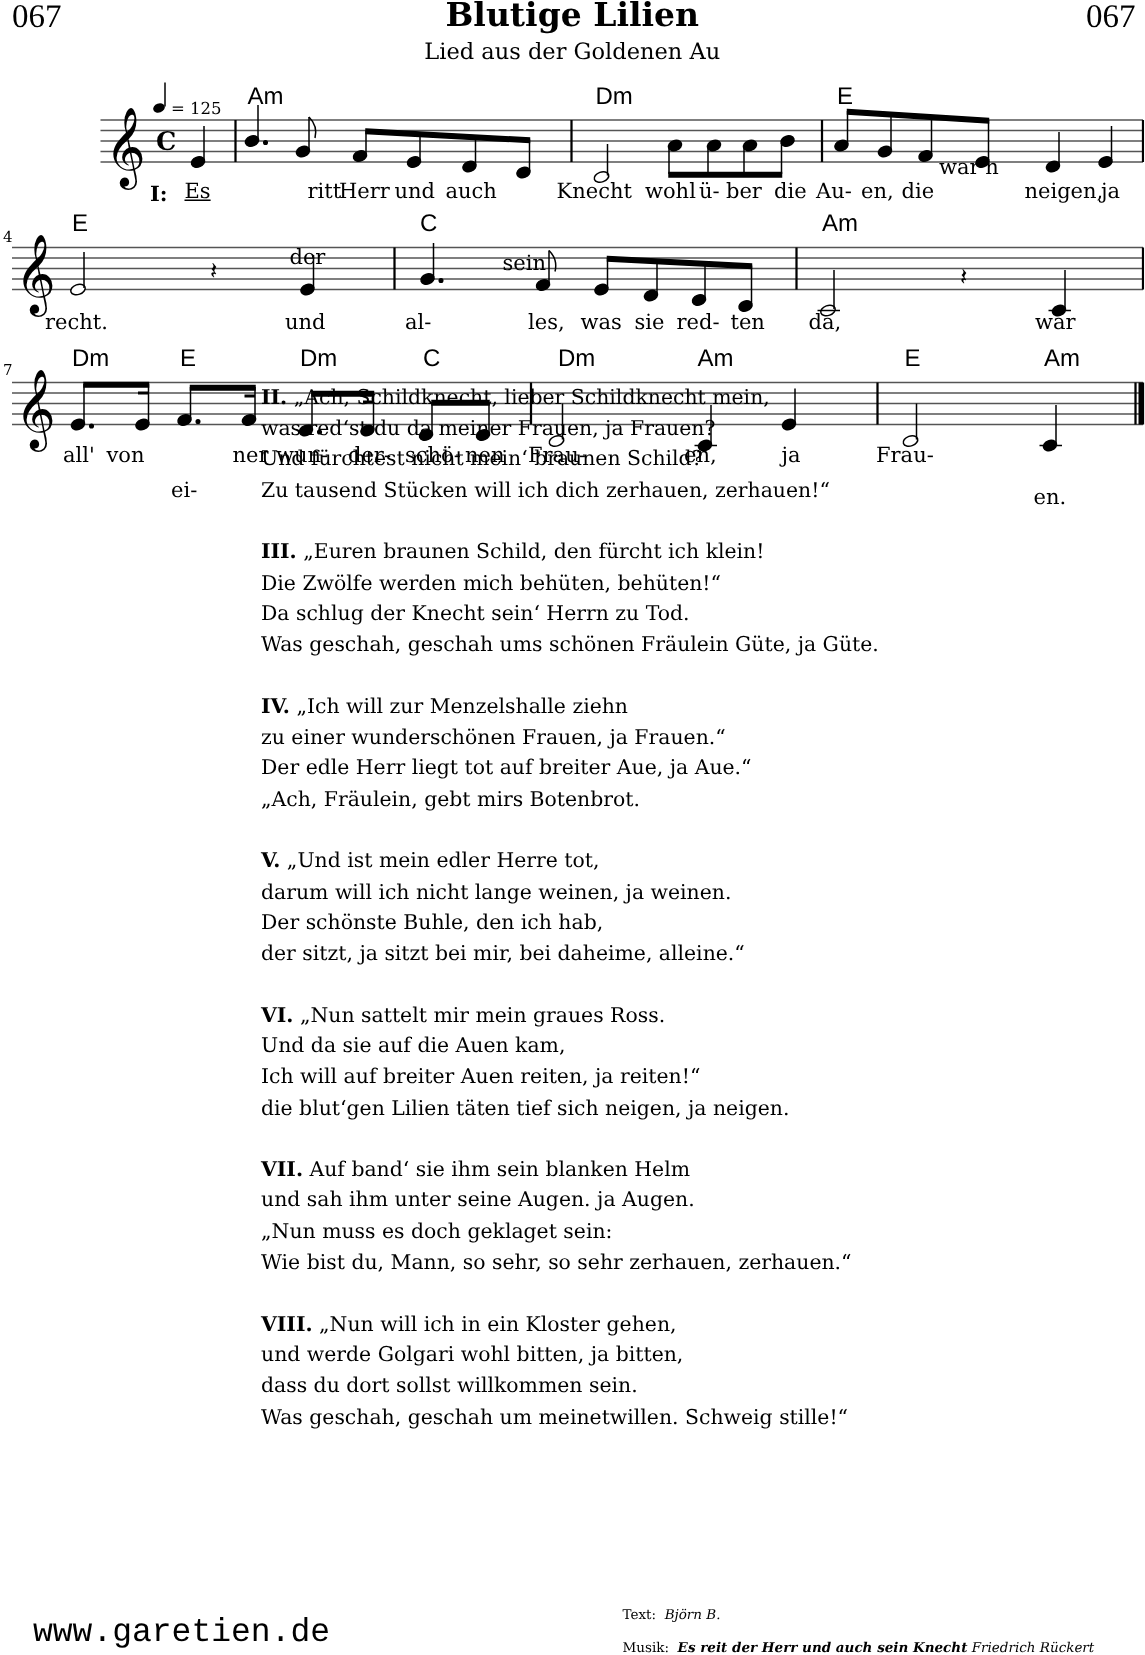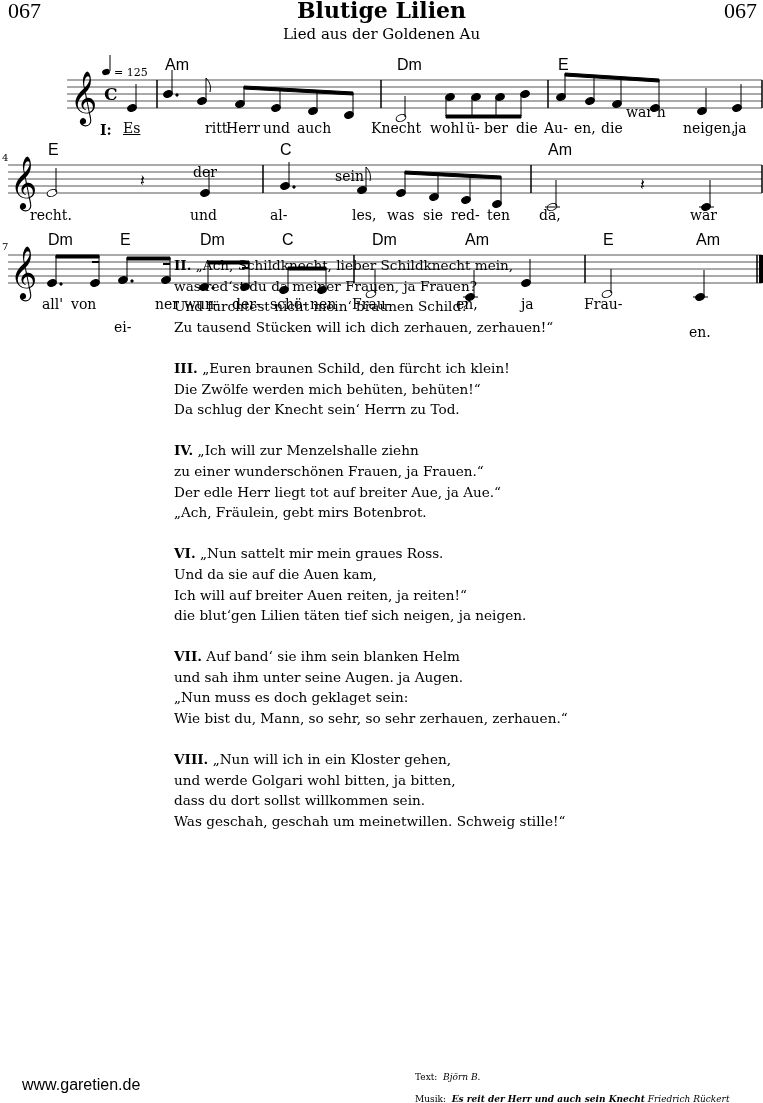--- a/index.html
+++ b/index.html
@@ -9,21 +9,21 @@
     .num { font-size:22px; top:-2px; font-family:"Liberation Serif",serif; }
     .title { left:0; width:763px; text-align:center; top:-3px; font-size:22px; font-weight:bold; font-family:"DejaVu Serif",serif; }
     .subtitle { left:0; width:763px; text-align:center; top:25px; font-size:15px; font-family:"DejaVu Serif",serif; }
     svg.staff { position:absolute; left:0; top:0; }
     .chord { font-family:"Liberation Sans","DejaVu Sans",sans-serif; font-size:16px; }
     .lyr { font-family:"DejaVu Serif",serif; font-size:14px; }
     .verses { left:174px; top:255px; font-size:13.6px; line-height:20.6px; font-family:"DejaVu Serif",serif; }
     .verse { margin-bottom:20.6px; }
     .verse-line { white-space:nowrap; }
     .vnum { font-weight:bold; }
-    .site { left:22px; top:1076px; font-size:16px; font-family:Liberation Sans, sans-serif; }
+    .site { left:22px; top:1076px; font-size:22px; font-family:Liberation Mono, monospace; }
     .credits { left:415px; top:1066px; font-size:9px; line-height:22px; font-family:"DejaVu Serif",serif; }
     .credits i { font-style:italic; }
     .credits b { font-weight:bold; font-style:italic; }
   </style>
 </head>
 <body>
 
 <div class="abs num" style="left:8px;">067</div>
 <div class="abs title">Blutige Lilien</div>
 <div class="abs num" style="right:6px;">067</div>
@@ -264,26 +264,33 @@
   <div class="verse">
     <div class="verse-line"><span class="vnum">II.</span> <span>„Ach, Schildknecht, lieber Schildknecht mein,</span></div>
     <div class="verse-line">was red‘st du da meiner Frauen, ja Frauen?</div>
     <div class="verse-line">Und fürchtest nicht mein‘ braunen Schild?</div>
     <div class="verse-line">Zu tausend Stücken will ich dich zerhauen, zerhauen!“</div>
   </div>
   <div class="verse">
     <div class="verse-line"><span class="vnum">III.</span> <span>„Euren braunen Schild, den fürcht ich klein!</span></div>
     <div class="verse-line">Die Zwölfe werden mich behüten, behüten!“</div>
     <div class="verse-line">Da schlug der Knecht sein‘ Herrn zu Tod.</div>
+    <div class="verse-line">Was geschah, geschah ums schönen Fräulein Güte, ja Güte.</div>
   </div>
   <div class="verse">
     <div class="verse-line"><span class="vnum">IV.</span> <span>„Ich will zur Menzelshalle ziehn</span></div>
     <div class="verse-line">zu einer wunderschönen Frauen, ja Frauen.“</div>
     <div class="verse-line">Der edle Herr liegt tot auf breiter Aue, ja Aue.“</div>
     <div class="verse-line">„Ach, Fräulein, gebt mirs Botenbrot.</div>
+  </div>
+  <div class="verse">
+    <div class="verse-line"><span class="vnum">V.</span> <span>„Und ist mein edler Herre tot,</span></div>
+    <div class="verse-line">darum will ich nicht lange weinen, ja weinen.</div>
+    <div class="verse-line">Der schönste Buhle, den ich hab,</div>
+    <div class="verse-line">der sitzt, ja sitzt bei mir, bei daheime, alleine.“</div>
   </div>
   <div class="verse">
     <div class="verse-line"><span class="vnum">VI.</span> <span>„Nun sattelt mir mein graues Ross.</span></div>
     <div class="verse-line">Und da sie auf die Auen kam,</div>
     <div class="verse-line">Ich will auf breiter Auen reiten, ja reiten!“</div>
     <div class="verse-line">die blut‘gen Lilien täten tief sich neigen, ja neigen.</div>
   </div>
   <div class="verse">
     <div class="verse-line"><span class="vnum">VII.</span> <span>Auf band‘ sie ihm sein blanken Helm</span></div>
     <div class="verse-line">und sah ihm unter seine Augen. ja Augen.</div>

